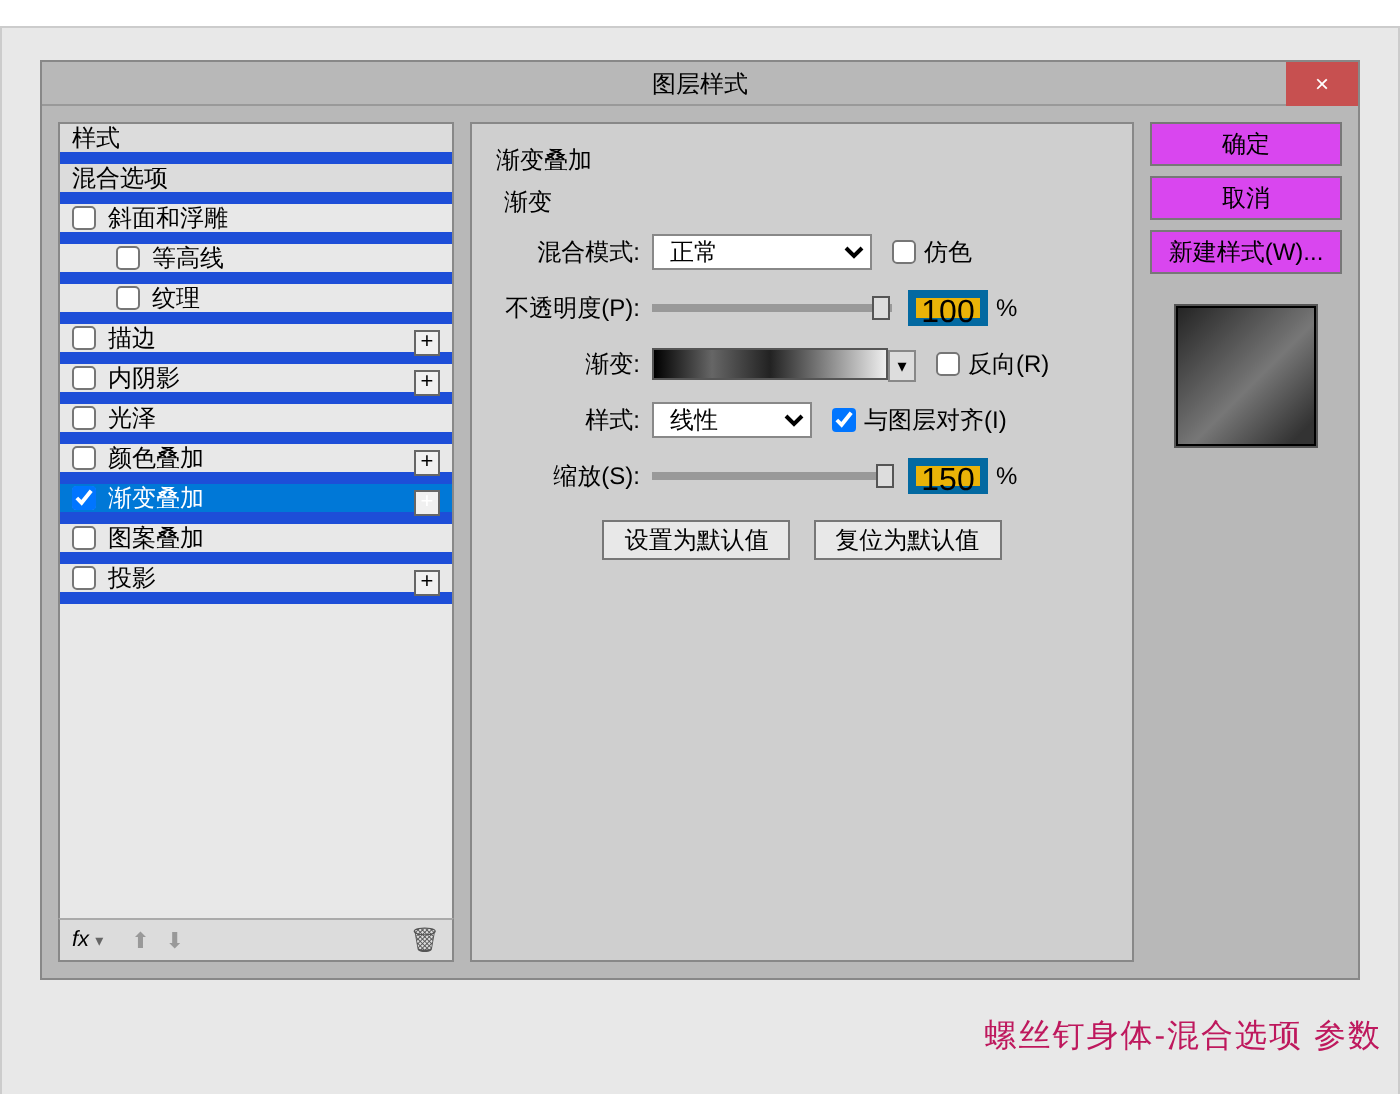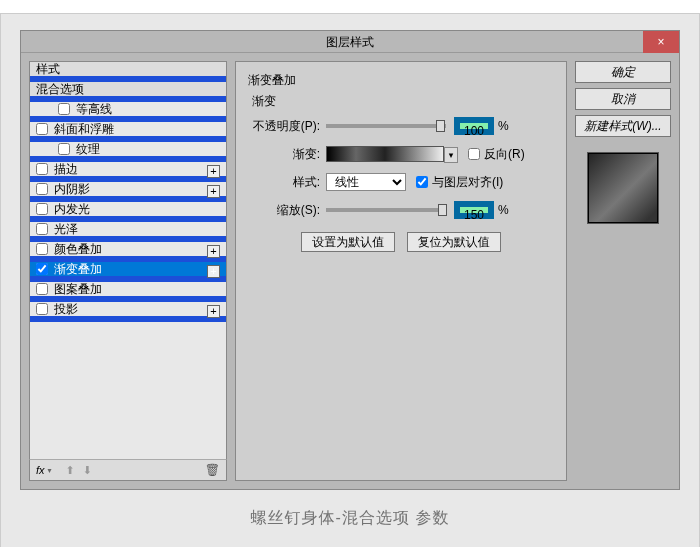--- a/index.html
+++ b/index.html
@@ -27,80 +27,76 @@
 .subsection { font-size: 12px; margin-bottom: 6px; margin-left: 4px; }
 .form-row { display: flex; align-items: center; margin-bottom: 8px; height: 20px; }
 .form-label { width: 78px; text-align: right; padding-right: 6px; font-size: 12px; }
 .select { height: 18px; border: 1px solid #888; background: #fff; padding: 0 4px; font-size: 12px; }
 .w110 { width: 110px; }
 .w80 { width: 80px; }
 .chk { margin-left: 10px; display: flex; align-items: center; }
 .chk input { margin-right: 4px; width: 12px; height: 12px; }
 .slider { width: 120px; height: 4px; background: #999; position: relative; margin-right: 8px; }
 .slider .thumb { position: absolute; top: -4px; width: 9px; height: 12px; background: #ddd; border: 1px solid #555; }
-.numbox { width: 40px; height: 18px; border: 6px solid #0369a1; background: #86efac; text-align: center; font-size: 12px; line-height: 16px; }
+.numbox { width: 40px; height: 18px; border: 4px solid #0369a1; background: #eab308; text-align: center; font-size: 16px; line-height: 16px; }
 .unit { margin-left: 4px; font-size: 12px; }
 .gradient-preview { width: 118px; height: 16px; border: 1px solid #555; background: linear-gradient(to right, #000 0%, #666 25%, #222 50%, #888 75%, #eee 100%); display: inline-block; position: relative; }
 .gradient-preview .dd { position: absolute; right: -15px; top: 0; width: 14px; height: 16px; border: 1px solid #888; background: #ddd; text-align: center; line-height: 14px; font-size: 9px; }
 .angle-ctrl { width: 26px; height: 26px; border: 1px solid #666; border-radius: 50%; background: #e0e0e0; position: relative; margin-right: 6px; }
 .angle-ctrl::after { content: ""; position: absolute; width: 11px; height: 1px; background: #333; top: 12px; left: 12px; transform-origin: left center; transform: rotate(-90deg); }
 .btn-small { height: 20px; padding: 0 10px; border: 1px solid #777; background: #e8e8e8; font-size: 12px; cursor: pointer; line-height: 18px; display: inline-block; }
 .center-btns { text-align: center; margin-top: 12px; }
 .center-btns .btn-small { margin: 0 4px; }
 .right { width: 96px; display: flex; flex-direction: column; gap: 5px; }
-.right .btn { height: 22px; border: 1px solid #777; background: #e5e5e5; text-align: center; line-height: 20px; font-size: 12px; cursor: pointer; font-style: italic; }
+.right .btn { height: 22px; border: 1px solid #777; background: #d946ef; text-align: center; line-height: 20px; font-size: 12px; cursor: pointer; }
 .right .preview-chk { display: flex; align-items: center; margin-top: 4px; padding-left: 4px; }
 .right .preview-chk input { margin-right: 4px; width: 12px; height: 12px; }
 .preview-box { width: 72px; height: 72px; margin: 10px auto 0; border: 1px solid #555; background: linear-gradient(135deg, #222 0%, #777 55%, #333 90%); box-shadow: inset 0 0 0 1px #000; }
-.caption { text-align: center; font-size: 16px; margin-top: 18px; color: #737373; letter-spacing: 1px; }
+.caption { text-align: right; font-size: 16px; margin-top: 18px; color: #be185d; letter-spacing: 1px; }
 </style>
 </head>
 <body>
 
 <div class="frame">
   <div class="dialog">
     <div class="titlebar">
       <span>图层样式</span>
       <div class="close-btn"><span>×</span></div>
     </div>
     <div class="body">
 
       <div class="left">
         <div class="style-list" id="style-list">
             <div class="row header">
               <span>样式</span>
             </div>
             <div class="row header">
               <span>混合选项</span>
             </div>
+            <div class="row">
+              <input type="checkbox" style="">
+              <span>斜面和浮雕</span>
+            </div>
             <div class="row indent">
               <input type="checkbox" style="">
               <span>等高线</span>
-            </div>
-            <div class="row">
-              <input type="checkbox" style="">
-              <span>斜面和浮雕</span>
             </div>
             <div class="row indent">
               <input type="checkbox" style="">
               <span>纹理</span>
             </div>
             <div class="row">
               <input type="checkbox" style="">
               <span>描边</span>
               <div class="plus">+</div>
             </div>
             <div class="row">
               <input type="checkbox" style="">
               <span>内阴影</span>
               <div class="plus">+</div>
-            </div>
-            <div class="row">
-              <input type="checkbox" style="">
-              <span>内发光</span>
             </div>
             <div class="row">
               <input type="checkbox" style="">
               <span>光泽</span>
             </div>
             <div class="row">
               <input type="checkbox" style="">
               <span>颜色叠加</span>
               <div class="plus">+</div>
             </div>
@@ -125,20 +121,28 @@
           <span class="arrow">⬆</span>
           <span class="arrow">⬇</span>
           <span class="trash">🗑</span>
         </div>
       </div>
 
       <div class="center">
         <div class="section-title">渐变叠加</div>
         <div class="subsection">渐变</div>
 
+        <div class="form-row">
+          <div class="form-label">混合模式:</div>
+          <select class="select w110"><option>正常</option></select>
+          <label class="chk">
+              <input type="checkbox" style="">
+              <span>仿色</span>
+            </label>
+        </div>
 
         <div class="form-row">
           <div class="form-label">不透明度(P):</div>
           <div class="slider">
               <div class="thumb" style="left:110px"></div>
             </div>
           <div class="numbox">100</div>
           <span class="unit">%</span>
         </div>
 

